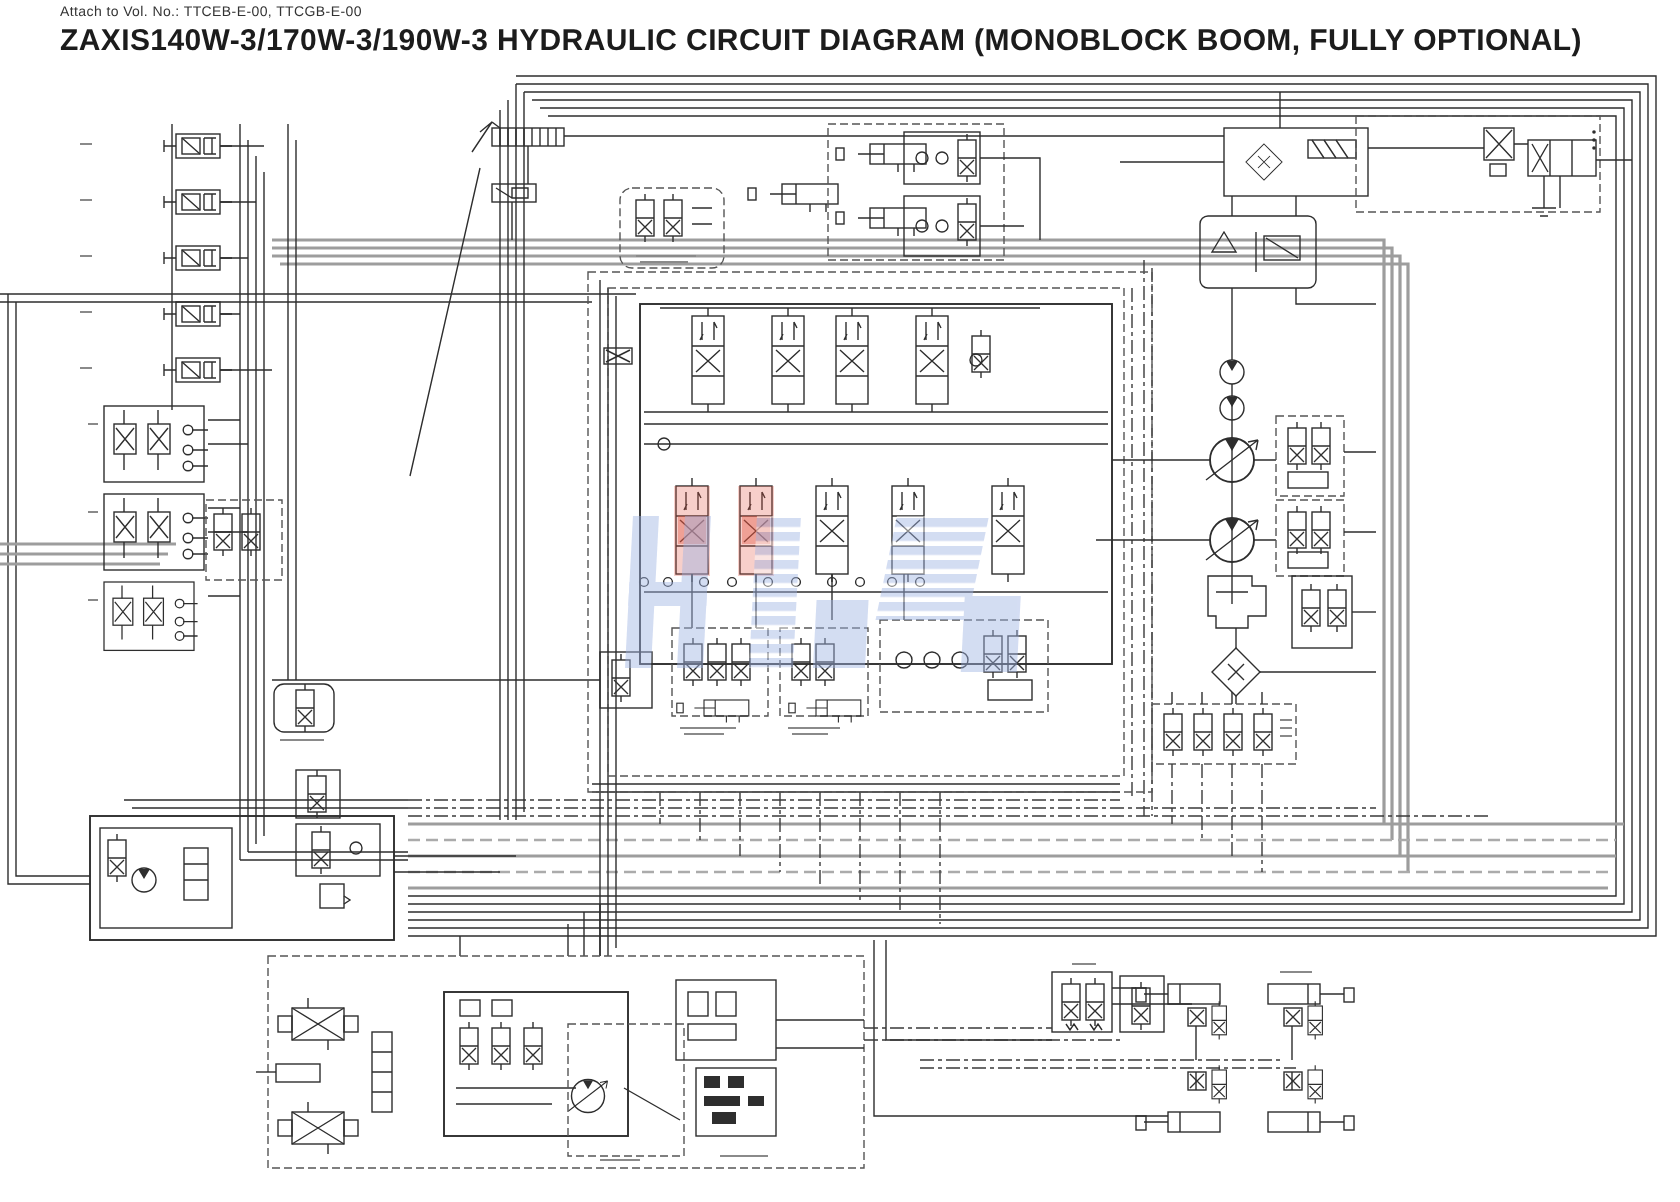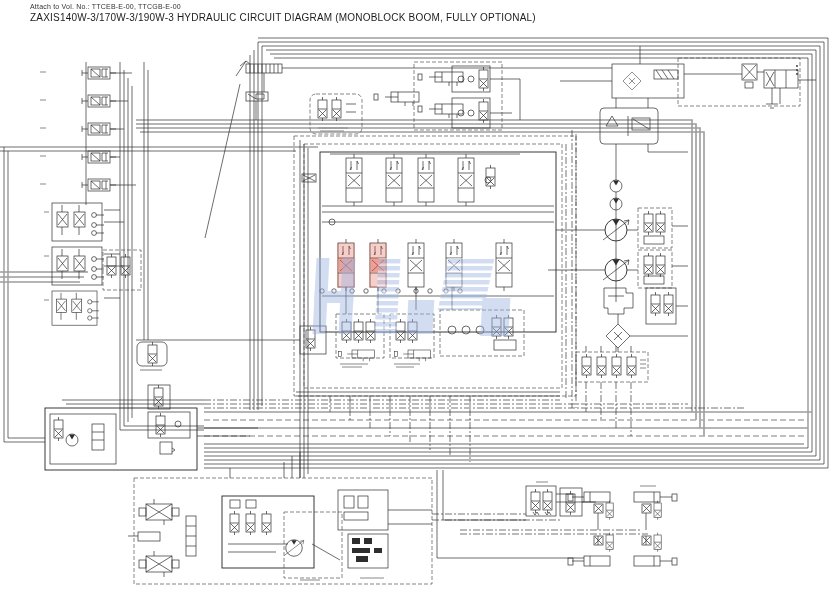--- a/index.html
+++ b/index.html
@@ -1,19 +1,19 @@
 <!DOCTYPE html>
 <html><head>
 <meta charset="utf-8">
 <style>
   html,body{margin:0;padding:0;background:#ffffff;}
   .page{position:relative;width:840px;height:601px;background:#ffffff;overflow:hidden;
         font-family:"Liberation Sans",sans-serif;}
   .hdr-note{position:absolute;left:30px;top:3px;font-size:7px;color:#333;letter-spacing:.2px;}
-  .hdr-title{position:absolute;left:30px;top:12px;font-size:10px;font-weight:400;color:#1c1c1c;letter-spacing:.2px;}
+  .hdr-title{position:absolute;left:30px;top:12px;font-size:15px;font-weight:700;color:#1c1c1c;letter-spacing:.2px;}
   svg{position:absolute;left:0;top:0;}
   
   .k  {stroke:#2e2e2e;fill:none;stroke-width:.95;}
   .k7 {stroke:#2e2e2e;fill:none;stroke-width:.7;}
   .d  {stroke:#555;fill:none;stroke-width:.7;stroke-dasharray:4 2;}
   .dd {stroke:#3a3a3a;fill:none;stroke-width:.7;stroke-dasharray:7 2 2 2;}
   .g  {stroke:#9d9d9d;fill:none;stroke-width:1.6;}
   .gd {stroke:#ababab;fill:none;stroke-width:1.3;stroke-dasharray:6 3;}
   .cap{stroke:#8a8a8a;fill:none;stroke-width:1.1;}
   .fk {fill:#2e2e2e;stroke:none;}

